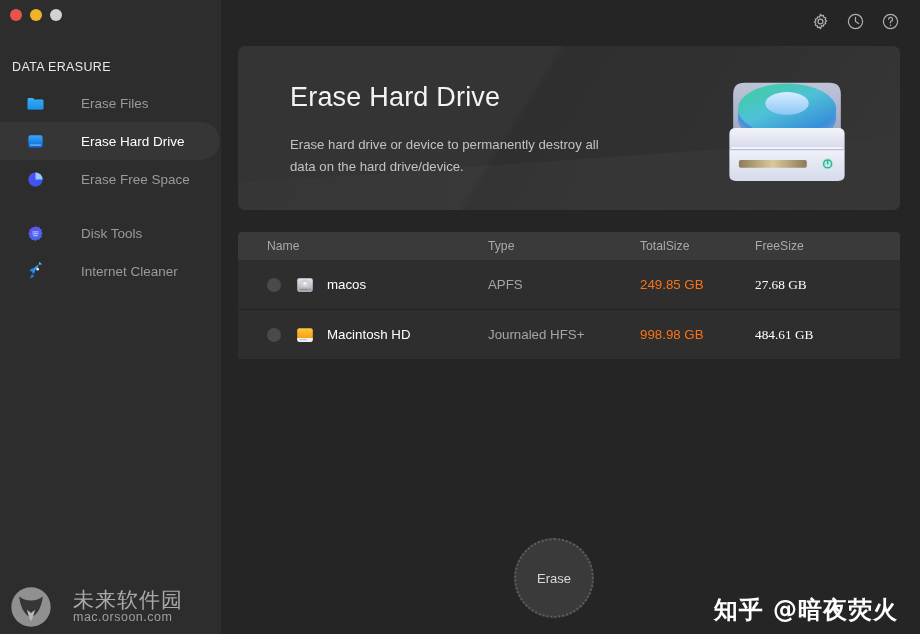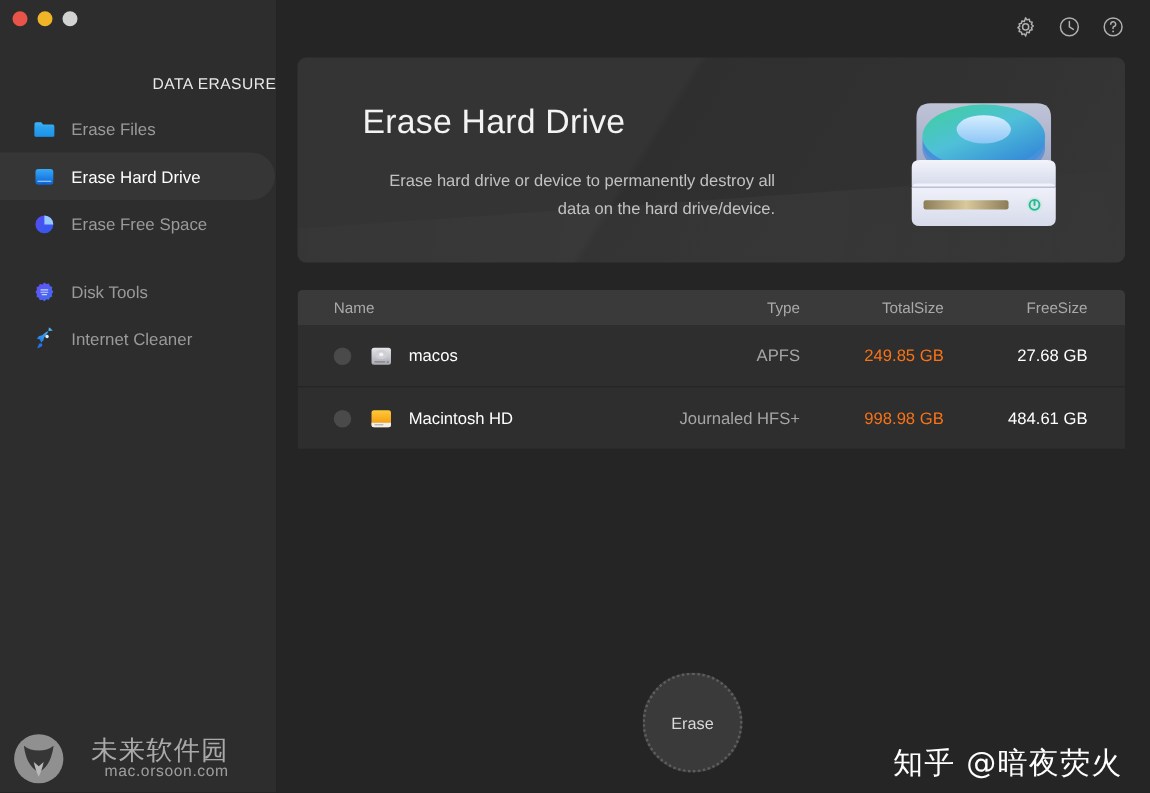--- a/index.html
+++ b/index.html
@@ -15,21 +15,20 @@
     -webkit-font-smoothing: antialiased;
   }
 
   #app {
     position: relative;
     width: 920px;
     height: 634px;
     background: #252525;
     display: flex;
     overflow: hidden;
-    text-align: right;
   }
 
   
   .sidebar {
     position: relative;
     width: 221px;
     height: 634px;
     background: #2d2d2d;
     flex: 0 0 221px;
     box-sizing: border-box;
@@ -70,20 +69,21 @@
   }
 
   .nav-item {
     position: relative;
     height: 38px;
     display: flex;
     align-items: center;
     padding-left: 26px;
     box-sizing: border-box;
     cursor: default;
+    gap: 24px;
   }
   .nav-item.active {
     background: #363636;
     border-radius: 0 20px 20px 0;
     margin-right: 1px;
   }
   .nav-item .ico {
     width: 19px;
     height: 19px;
     flex: 0 0 19px;
@@ -212,21 +212,21 @@
   }
   .disk-ico {
     width: 22px; height: 22px;
     flex: 0 0 22px;
     margin-right: 11px;
     display: block;
   }
   .row-name { color: #ffffff; }
   .row-type  { color: #a5a5a5; }
   .row-total { color: #f97316; }
-  .row-free  { color: #ffffff; }
+  .row-free  { color: #ffffff; font-family: Liberation Serif, serif; }
 
   
   .erase-btn {
     position: absolute;
     left: 293px;
     top: 538px;
     width: 80px;
     height: 80px;
     border-radius: 50%;
     background: #3a3a3a;
@@ -266,20 +266,21 @@
   }
   .wm-zhihu {
     position: absolute;
     right: 22px;
     bottom: 8px;
     font-size: 24px;
     color: #ffffff;
     font-family: "DejaVu Sans", sans-serif;
     letter-spacing: 1px;
     pointer-events: none;
+    font-weight: bold;
   }
 </style>
 </head>
 <body>
 
 <div id="app">
 
   <aside class="sidebar">
 
     <div class="traffic-lights">

